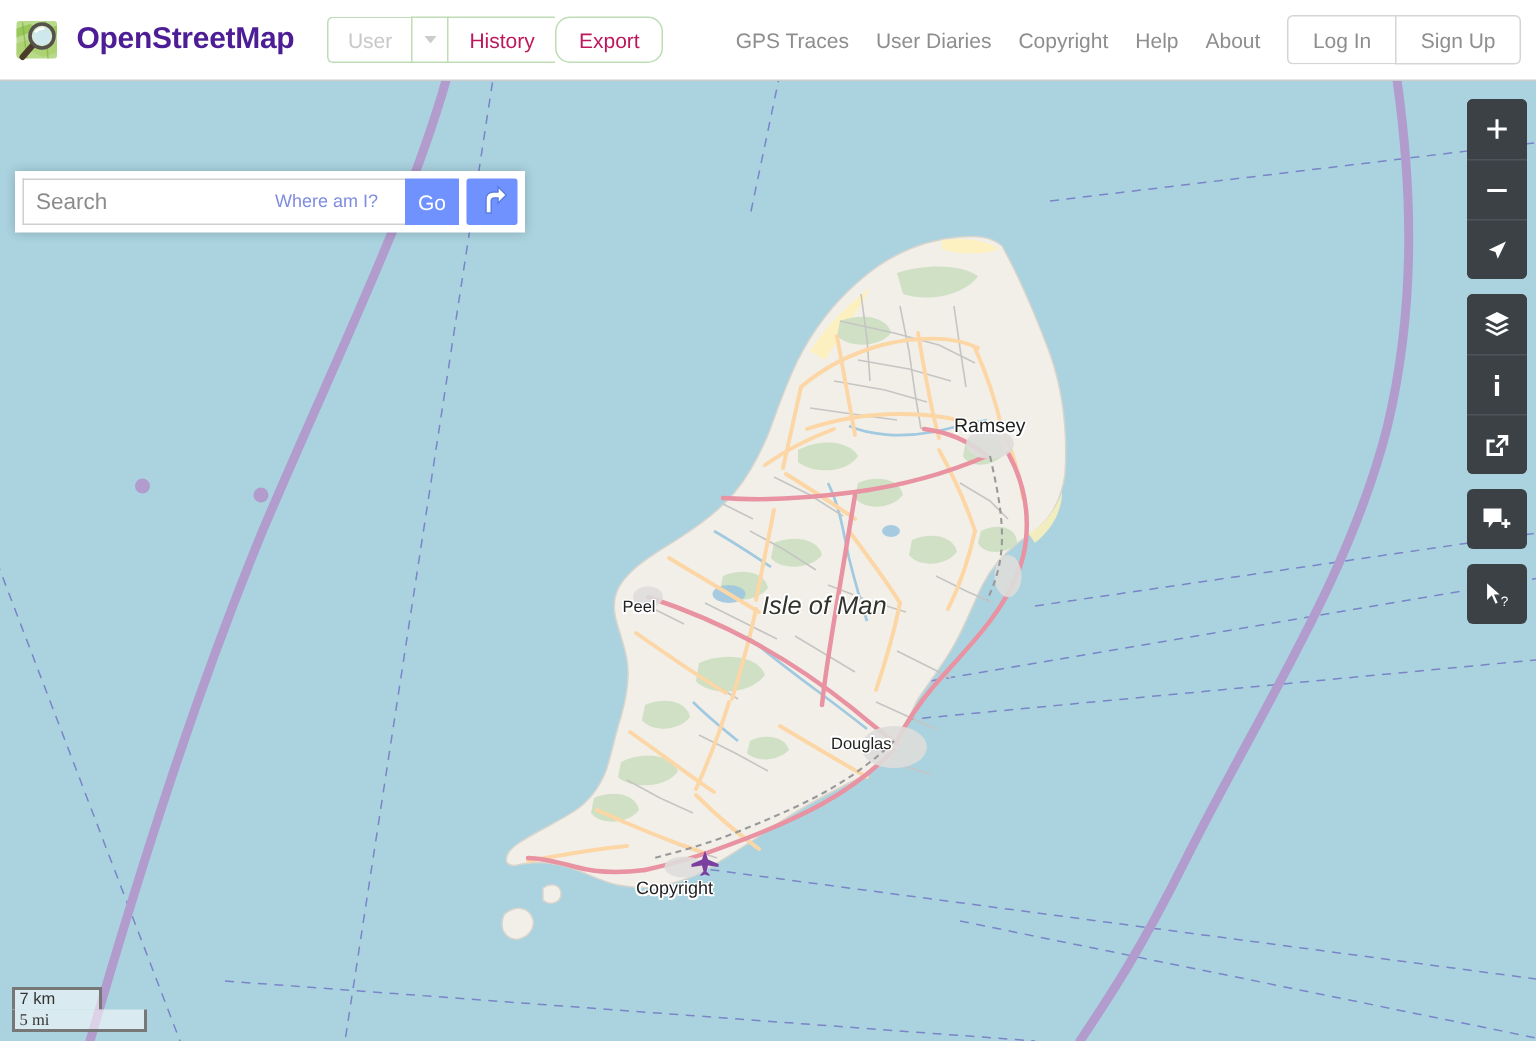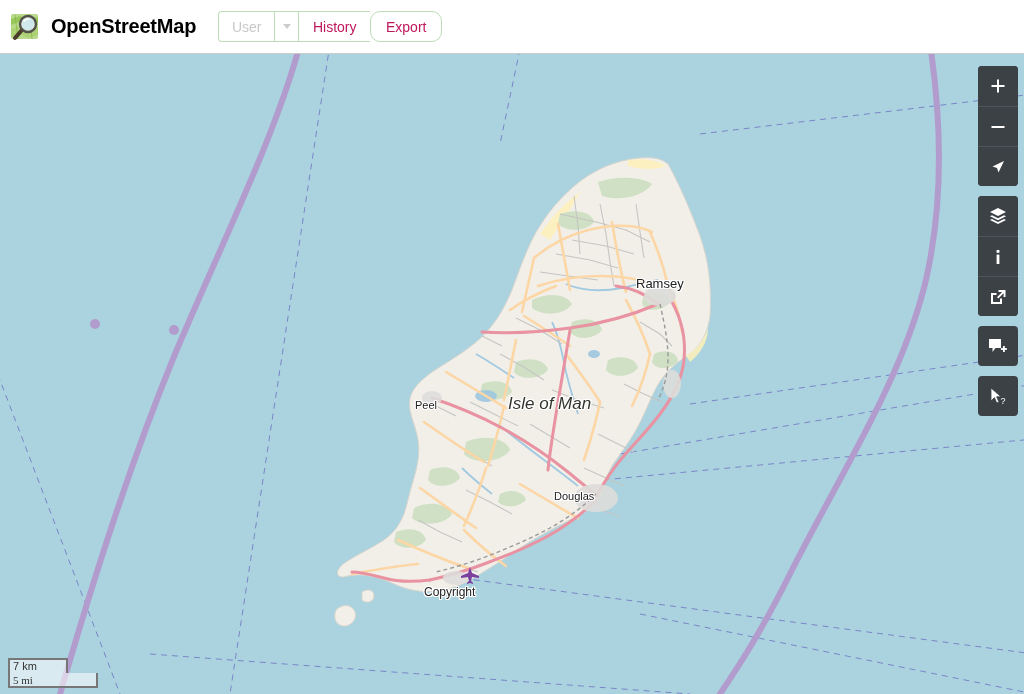--- a/index.html
+++ b/index.html
@@ -16,21 +16,21 @@
     position: absolute; left: 0; top: 0;
     width: 1024px; height: 54px;
     background: #fff;
     border-bottom: 1px solid #ccc;
     display: flex; align-items: center;
     z-index: 40;
   }
   #brand { display: flex; align-items: center; margin-left: 10px; }
   #logo-icon { width: 32px; height: 32px; position: relative; }
   #brand-title {
-    font-size: 20px; font-weight: bold; color: #000000;
+    font-size: 20px; font-weight: bold; color: #4c1d95;
     margin-left: 9px; letter-spacing: -0.2px;
   }
 
   .btn-group { display: flex; margin-left: 22px; }
   .btn-group > * {
     height: 31px;
     display: flex; align-items: center; justify-content: center;
     border: 1px solid #bdddb6;
     border-right: none;
     font-size: 14px;
@@ -211,20 +211,32 @@
 
     <div class="btn-group">
       <button id="edit-button">User</button>
       <button id="edit-dropdown">
         <span class="caret"></span>
       </button>
       <a id="history-button">History</a>
       <a id="export-button">Export</a>
     </div>
 
+    <div id="nav-links">
+      <a class="nav-link">GPS Traces</a>
+      <a class="nav-link">User Diaries</a>
+      <a class="nav-link">Copyright</a>
+      <a class="nav-link">Help</a>
+      <a class="nav-link">About</a>
+
+      <div id="auth-group">
+        <a>Log In</a>
+        <a>Sign Up</a>
+      </div>
+    </div>
   </div>
 
   <div id="map">
 
     <svg id="map-svg" width="1024" height="640" viewBox="0 0 1024 640">
 
       <rect x="0" y="0" width="1024" height="640" fill="#aad3df"></rect>
 
       <g stroke="#6a6ac0" stroke-width="1" fill="none" stroke-dasharray="6,5" opacity="0.75">
         <path d="M-10 300 L120 640"></path>
@@ -408,20 +420,34 @@
         <path d="M0 -7 L2 -1 L9 2 L9 4 L2 3 L1 7 L3 9 L3 10 L0 9 L-3 10 L-3 9 L-1 7 L-2 3 L-9 4 L-9 2 L-2 -1 Z" fill="#7b3fa0"></path>
       </g>
     </svg>
 
     <span class="map-label" id="label-isle-of-man" style="left:508px; top:340px;">Isle of Man</span>
     <span class="map-label" id="label-douglas" style="left:554px; top:436px;">Douglas</span>
     <span class="map-label" id="label-ramsey" style="left:636px; top:222px;">Ramsey</span>
     <span class="map-label" id="label-peel" style="left:415px; top:345px;">Peel</span>
     <span class="map-label" id="label-castletown" style="left:424px; top:531px;">Copyright</span>
 
+    <div id="search-panel">
+      <div id="search-form">
+        <input id="search-input" type="text" placeholder="Search" style="">
+        <a id="where-am-i">Where am I?</a>
+        <button id="go-button">Go</button>
+      </div>
+      <button id="directions-button">
+        <span>
+          <svg width="22" height="20" viewBox="0 0 22 20">
+            <path d="M7 19 L7 10 C7 7 9 5 12 5 L15 5 L15 1.5 L20.5 7 L15 12.5 L15 9 L12.5 9 C11.2 9 10.5 9.8 10.5 11 L10.5 19 Z" fill="#ffffff" stroke="#5b7de0" stroke-width="1"></path>
+          </svg>
+        </span>
+      </button>
+    </div>
 
     <div id="map-controls">
 
       <div class="ctrl-group">
         <button class="ctrl-btn">
           <span>
             <svg width="16" height="16" viewBox="0 0 16 16">
               <rect x="7" y="1.5" width="2" height="13" fill="#fff"></rect>
               <rect x="1.5" y="7" width="13" height="2" fill="#fff"></rect>
             </svg>

